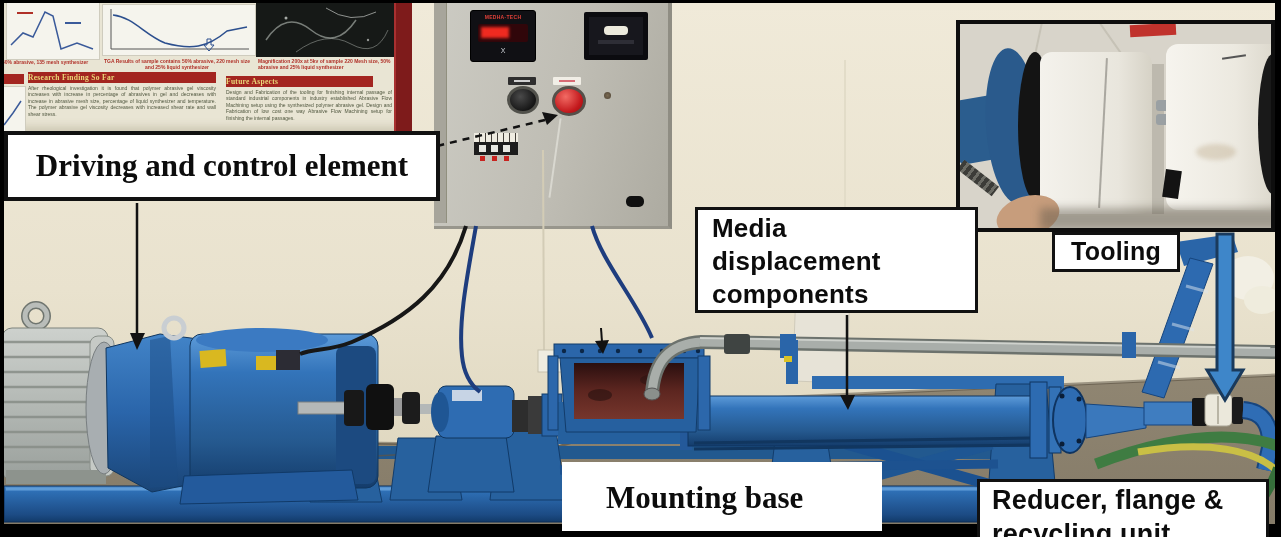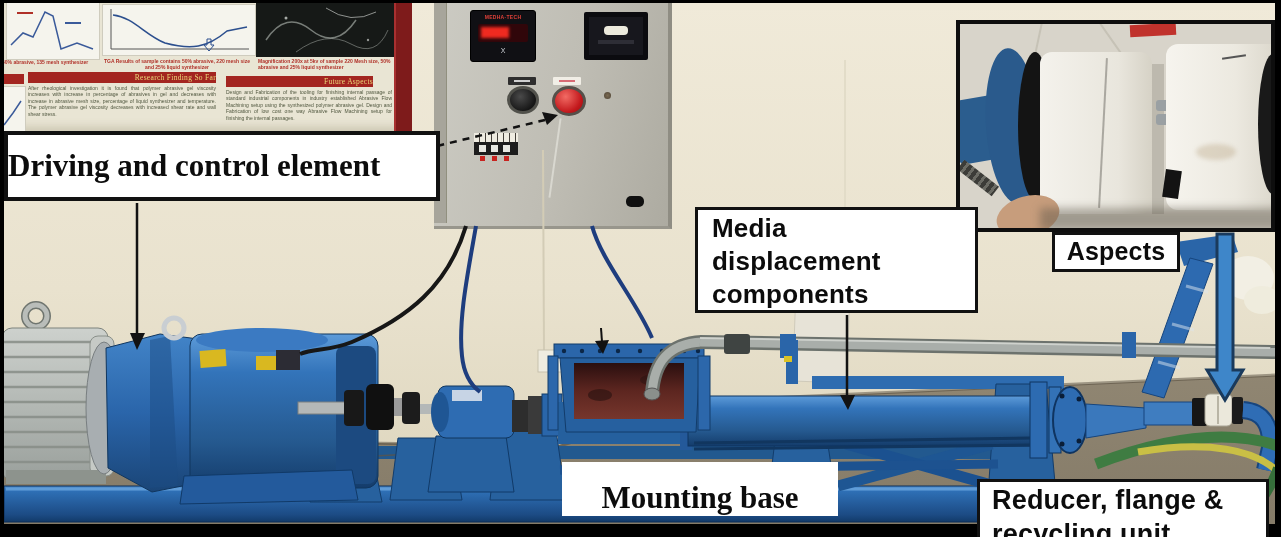--- a/index.html
+++ b/index.html
@@ -10,22 +10,22 @@
   .wall{left:4px;top:3px;width:1271px;height:521px;
         background:linear-gradient(180deg,#f0ead9 0%,#e9e2ce 55%,#dcd4bb 100%);}
   .floor{left:4px;top:3px;width:1271px;height:521px;
          background:linear-gradient(180deg,#a89d88 0%,#948a76 60%,#857b68 100%);
          clip-path:polygon(0 82%,23% 84.2%,43.5% 85%,54.5% 76.5%,100% 71.5%,100% 100%,0 100%);}
   
   .poster{left:0;top:0;width:410px;height:131px;background:#e9e5d4;box-shadow:inset 0 -4px 8px rgba(120,110,80,.25);}
   .pchart{background:#f5f4ed;border:1px solid #cfccbe;}
   .ghostred{font-size:5px;line-height:6px;font-weight:bold;color:#b03028;filter:blur(.4px);overflow:hidden;}
   .ghostbody{font-size:5px;line-height:6.4px;color:#50573f;filter:blur(.45px);overflow:hidden;text-align:justify;}
-  .pbanner{background:#a32520;color:#ead878;font-family:"Liberation Serif",serif;font-weight:normal;
-           font-size:7.5px;line-height:11px;text-align:right;letter-spacing:.3px;overflow:hidden;}
+  .pbanner{background:#a32520;color:#ead878;font-family:"Liberation Serif",serif;font-weight:bold;
+           font-size:7.5px;line-height:11px;text-align:left;letter-spacing:.3px;overflow:hidden;}
   
   .panel{left:434px;top:0;width:234px;height:226px;
          background:linear-gradient(105deg,#cccbc3 0%,#bfbdb4 55%,#adab a1 100%);
          background:linear-gradient(105deg,#cccbc3 0%,#bfbdb4 55%,#adaba1 100%);
          border-right:4px solid #8f8d83;border-bottom:3px solid #98968c;}
   
   .inset{left:956px;top:20px;width:311px;height:204px;border:4px solid #0e0e0e;background:#d8d4ca;overflow:hidden;}
   
   .lbl{background:#ffffff;color:#0c0c0c;z-index:40;}
   .lbl-serif{font-family:"Liberation Serif",serif;font-weight:bold;}
@@ -320,19 +320,19 @@
     <line x1="847" y1="315" x2="847" y2="397" stroke="#121212" stroke-width="2.5"></line>
     <polygon points="840,395 855,395 848,410" fill="#121212"></polygon>
     <polygon points="1217,234 1233,234 1233,370 1243,370 1225,400 1207,370 1217,370" fill="#3e86c9" stroke="#1a3a5c" stroke-width="3"></polygon>
   </svg>
 
   <div class="abs frame" style="left:0;top:0;width:1281px;height:3px;"></div>
   <div class="abs frame" style="left:0;top:0;width:4px;height:537px;"></div>
   <div class="abs frame" style="left:1275px;top:0;width:6px;height:537px;"></div>
   <div class="abs frame" style="left:0;top:524px;width:1281px;height:13px;"></div>
 
-  <div class="abs lbl lbl-serif" style="left:4px;top:131px;width:436px;height:70px;border:4px solid #111;box-sizing:border-box;font-size:31px;line-height:62px;">Driving and control element</div>
+  <div class="abs lbl lbl-serif" style="left:4px;top:131px;width:436px;height:70px;border:4px solid #111;box-sizing:border-box;font-size:31px;line-height:62px;text-align:center;">Driving and control element</div>
   <div class="abs lbl lbl-sans border-black" style="left:695px;top:207px;width:283px;height:106px;box-sizing:border-box;font-size:26px;line-height:33px;padding:2px 16px 0 14px;">Media displacement components</div>
-  <div class="abs lbl lbl-sans border-black" style="left:1052px;top:232px;width:128px;height:40px;box-sizing:border-box;font-size:25px;line-height:33px;text-align:center;">Aspects</div>
-  <div class="abs lbl lbl-serif" style="left:562px;top:462px;width:276px;height:54px;font-size:31px;line-height:72px;text-align:center;">Mounting base</div>
+  <div class="abs lbl lbl-sans border-black" style="left:1052px;top:232px;width:128px;height:40px;box-sizing:border-box;font-size:25px;line-height:33px;text-align:center;">Tooling</div>
+  <div class="abs lbl lbl-serif" style="left:562px;top:462px;width:276px;height:69px;font-size:31px;line-height:72px;padding-left:44px;">Mounting base</div>
   <div class="abs lbl lbl-sans border-black" style="left:977px;top:447px;width:292px;height:74px;box-sizing:border-box;font-size:27px;line-height:34px;padding:1px 0 0 12px;margin-top:32px;">Reducer, flange &amp; recycling unit</div>
 
 </div>
 
 </body></html>

